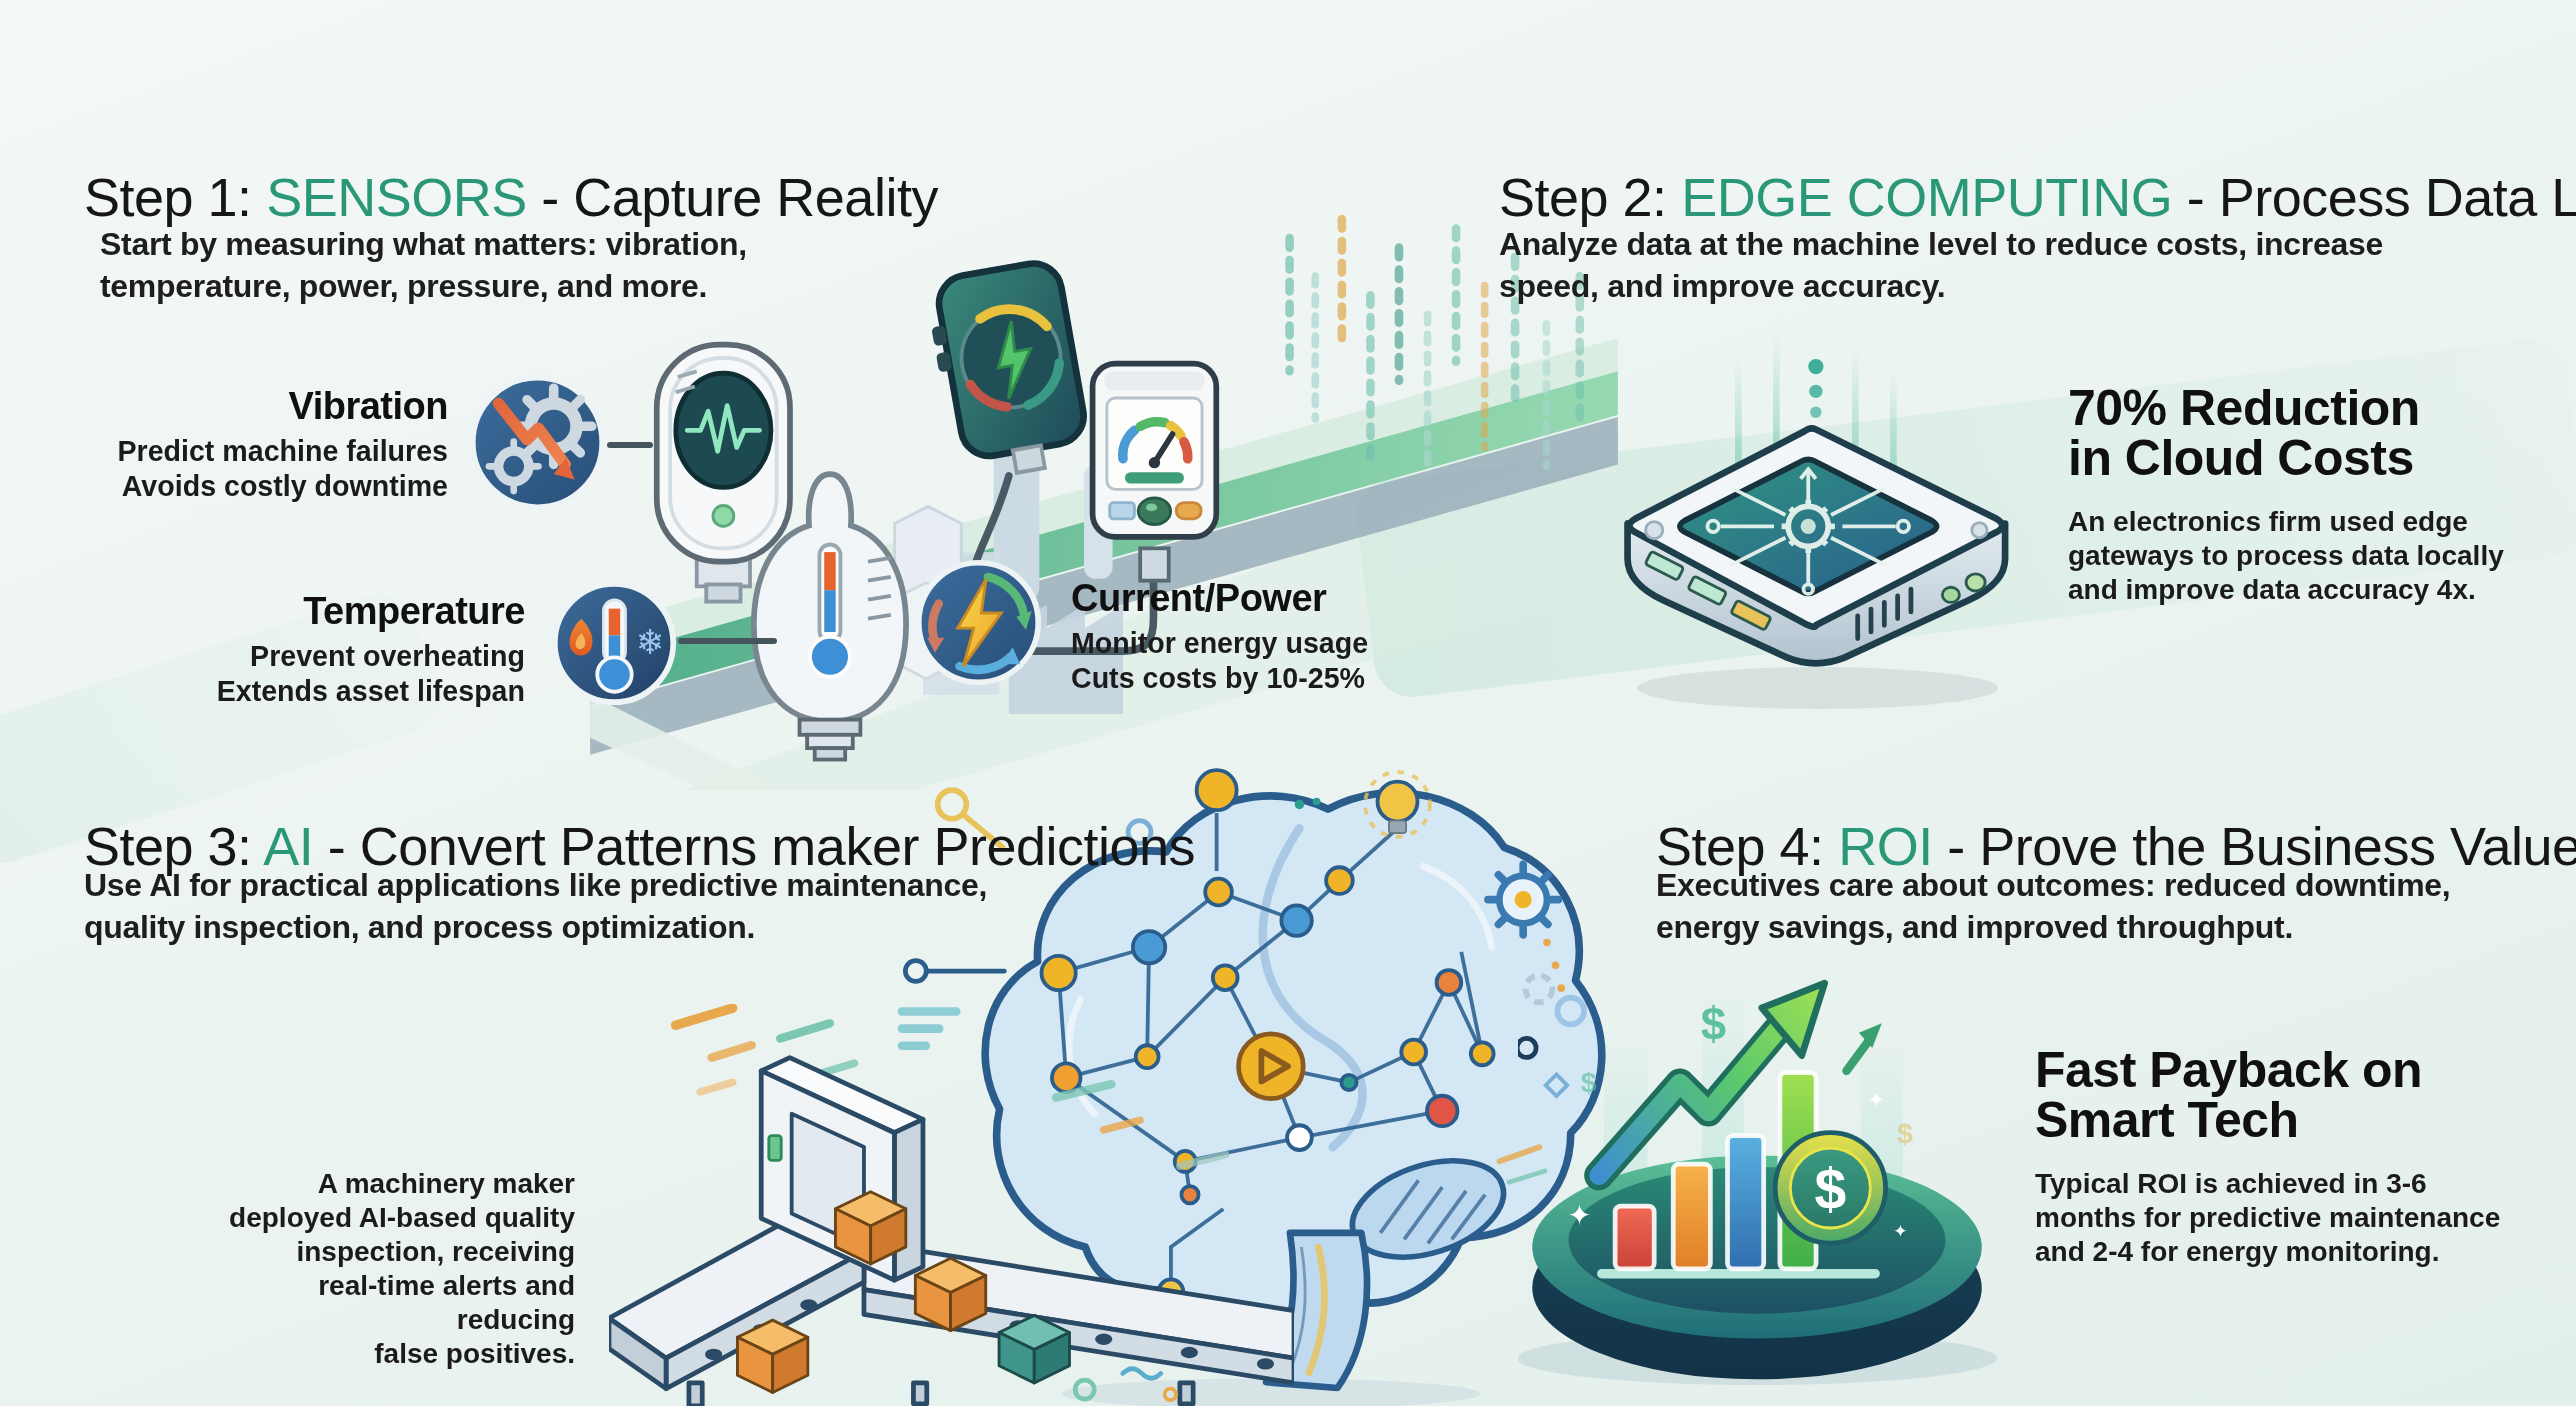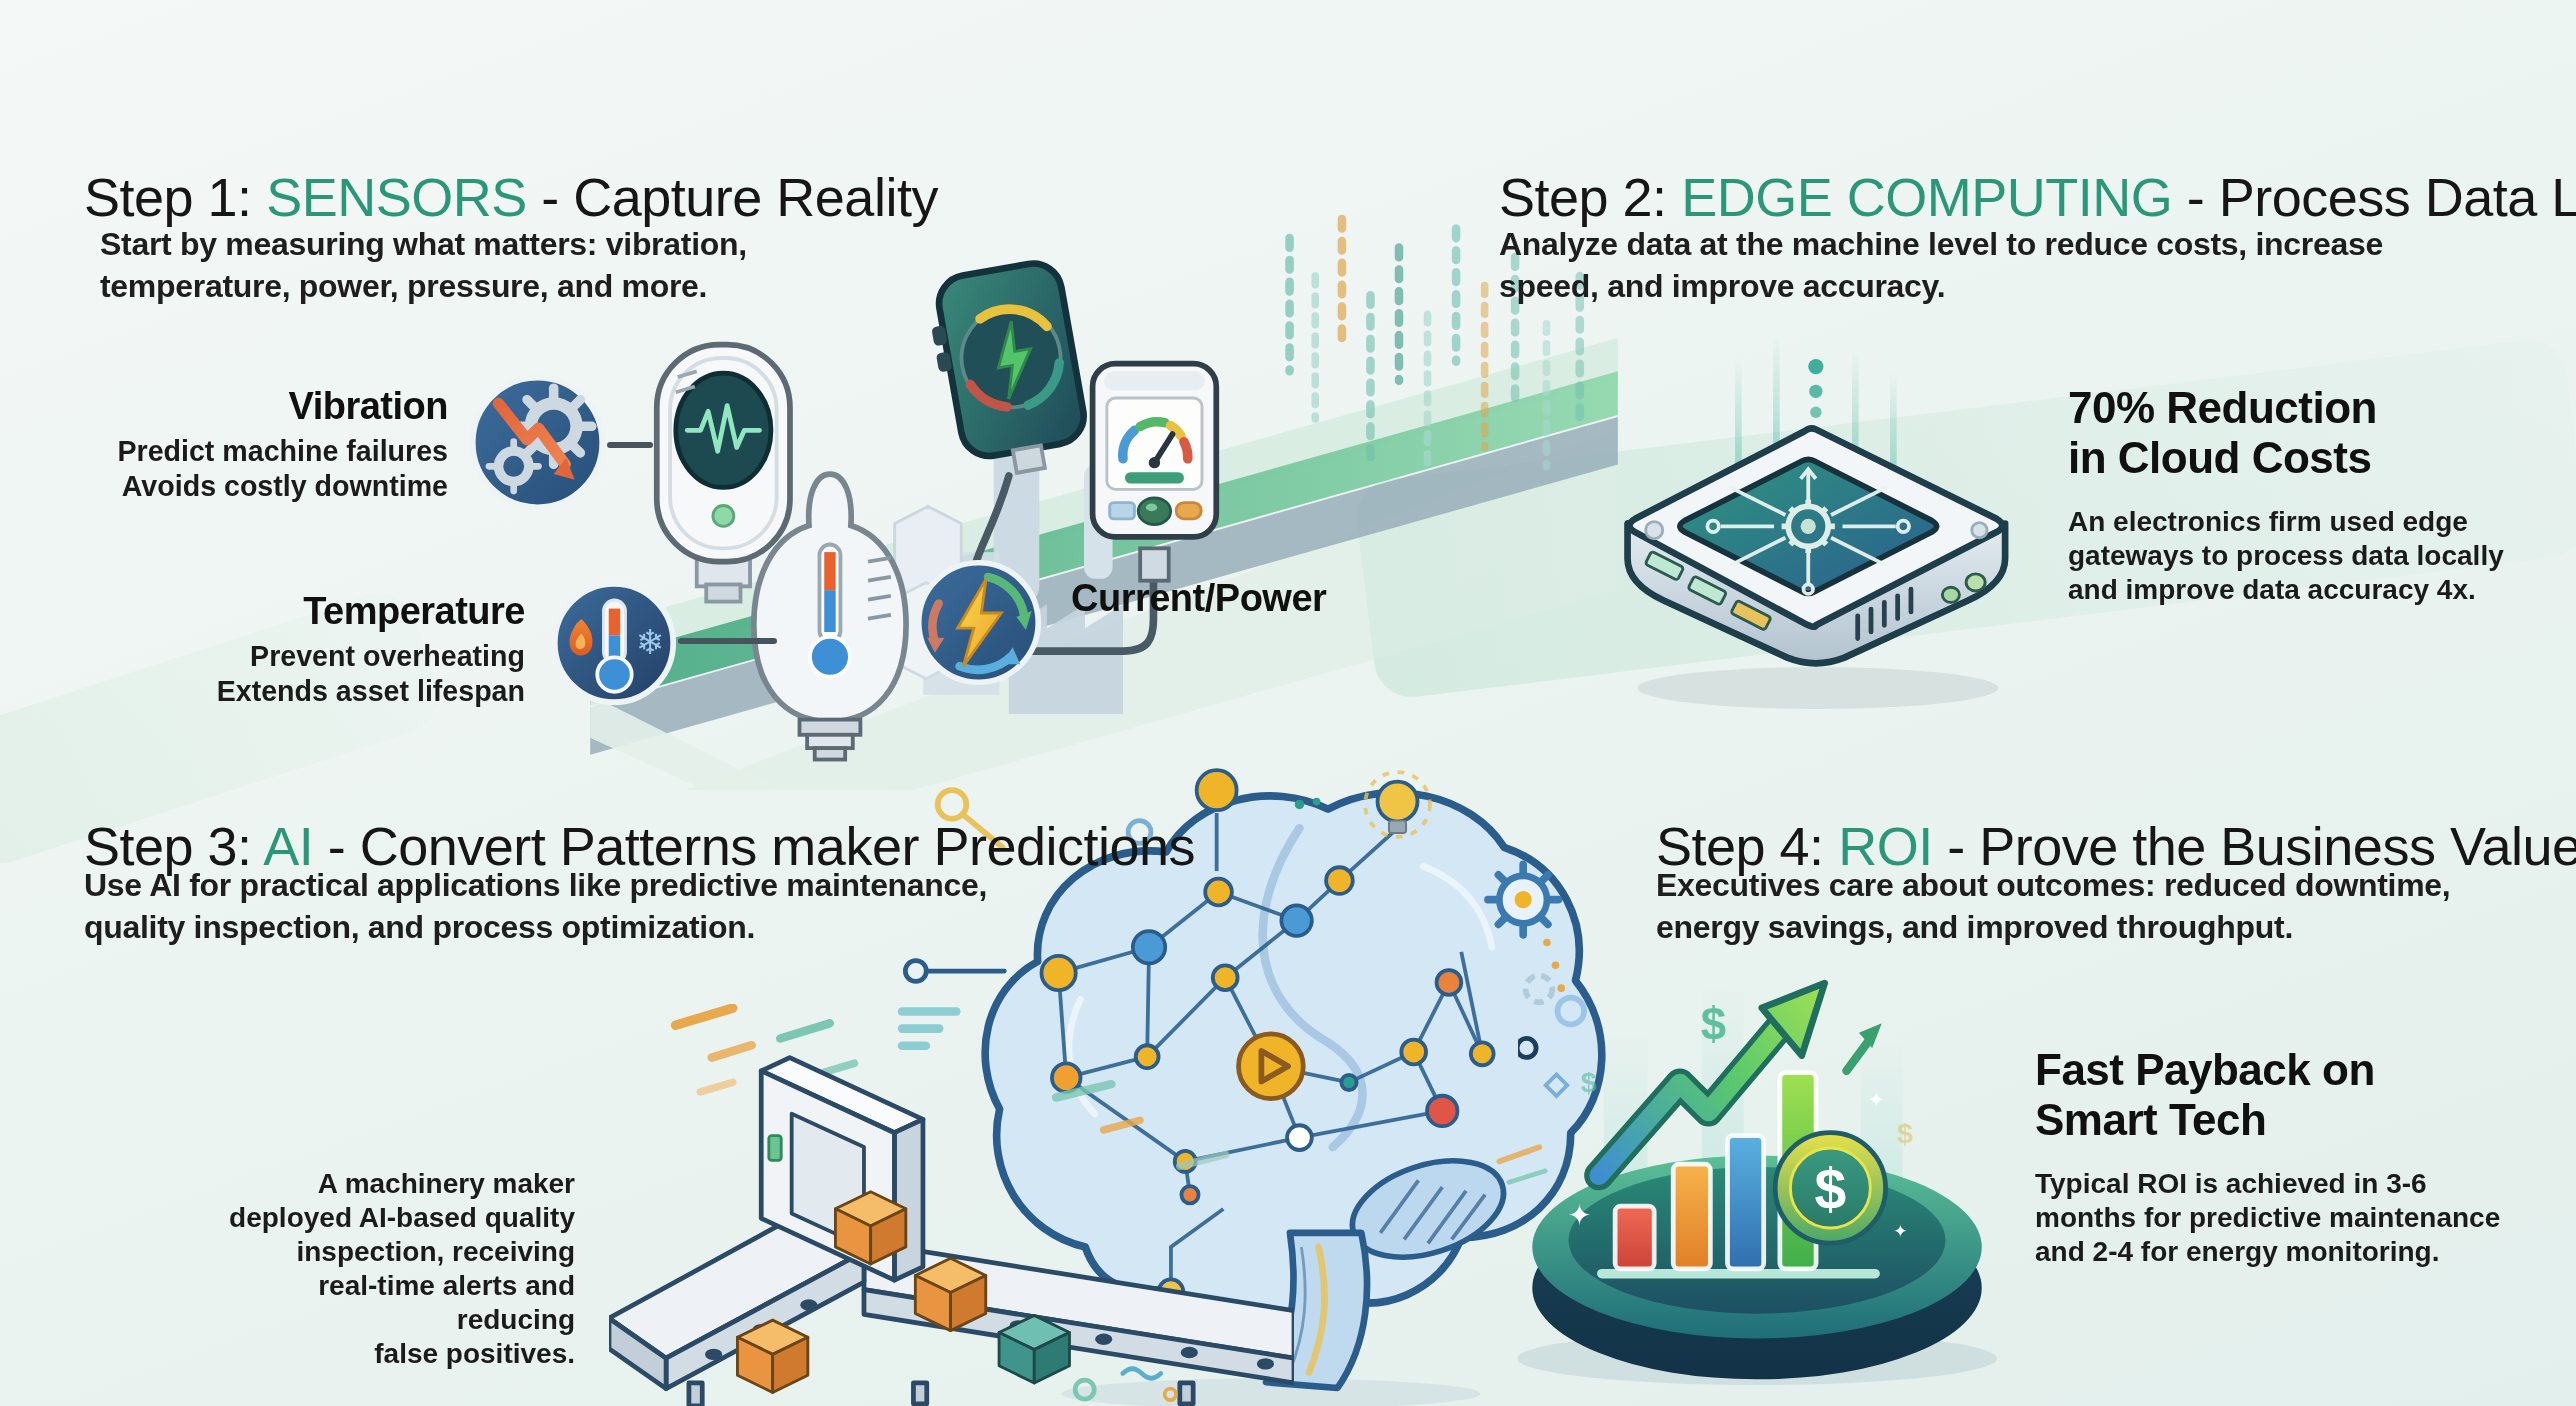--- a/index.html
+++ b/index.html
@@ -18,21 +18,21 @@
   .title{
     left:0;right:0;top:13.3px;text-align:center;
     font-size:70px;font-weight:bold;letter-spacing:-1px;color:#21414f;
     text-shadow:0 1.9px 1.9px rgba(30,60,70,.15);
   }
   .step-heading{font-size:54px;font-weight:normal;color:#161616;white-space:nowrap;letter-spacing:-0.5px;}
   .step-heading .kw{color:#2a9778;}
   .step-sub{font-size:32px;line-height:42px;font-weight:600;color:#1e1e1e;white-space:pre-line;letter-spacing:-0.3px;}
   .feat-title{font-size:38px;font-weight:bold;color:#101010;letter-spacing:-0.5px;}
   .feat-body{font-size:28.6px;line-height:35px;font-weight:600;color:#1b1b1b;white-space:pre-line;margin-top:5.7px;}
-  .stat-title{font-size:44px;line-height:50px;font-weight:bold;color:#101010;white-space:pre-line;letter-spacing:-0.5px;}
+  .stat-title{font-size:50px;line-height:50px;font-weight:bold;color:#101010;white-space:pre-line;letter-spacing:-0.5px;}
   .stat-body{font-size:28px;line-height:34px;font-weight:600;color:#1b1b1b;white-space:pre-line;}
   .ra{text-align:right;}
 </style>
 </head>
 <body>
 
 <div id="canvas">
 
   <div class="bgband" style="left:1361px;top:409px;width:1219px;height:219px;transform:rotate(-7deg);
               background:linear-gradient(90deg,rgba(160,215,190,.30),rgba(160,215,190,.04));"></div>
@@ -614,20 +614,22 @@
     <div class="feat-body">Prevent overheating
 Extends asset lifespan</div>
   </div>
   <div class="txt ra" style="left:86px;top:385px;width:362px">
     <div class="feat-title">Vibration</div>
     <div class="feat-body">Predict machine failures
 Avoids costly downtime</div>
   </div>
   <div class="txt" style="left:1071px;top:577px;width:495px">
     <div class="feat-title">Current/Power</div>
+    <div class="feat-body">Monitor energy usage
+Cuts costs by 10-25%</div>
   </div>
 
   <div class="txt step-heading" style="left:1499px;top:166px"><span>Step 2: </span><span class="kw">EDGE COMPUTING</span><span> - Process Data Locally</span></div>
   <div class="txt step-sub" style="left:1499px;top:223px">Analyze data at the machine level to reduce costs, increase
 speed, and improve accuracy.</div>
   <div class="txt stat-title" style="left:2068px;top:383px">70% Reduction
 in Cloud Costs</div>
   <div class="txt stat-body" style="left:2068px;top:505px;width:495px">An electronics firm used edge
 gateways to process data locally
 and improve data accuracy 4x.</div>

